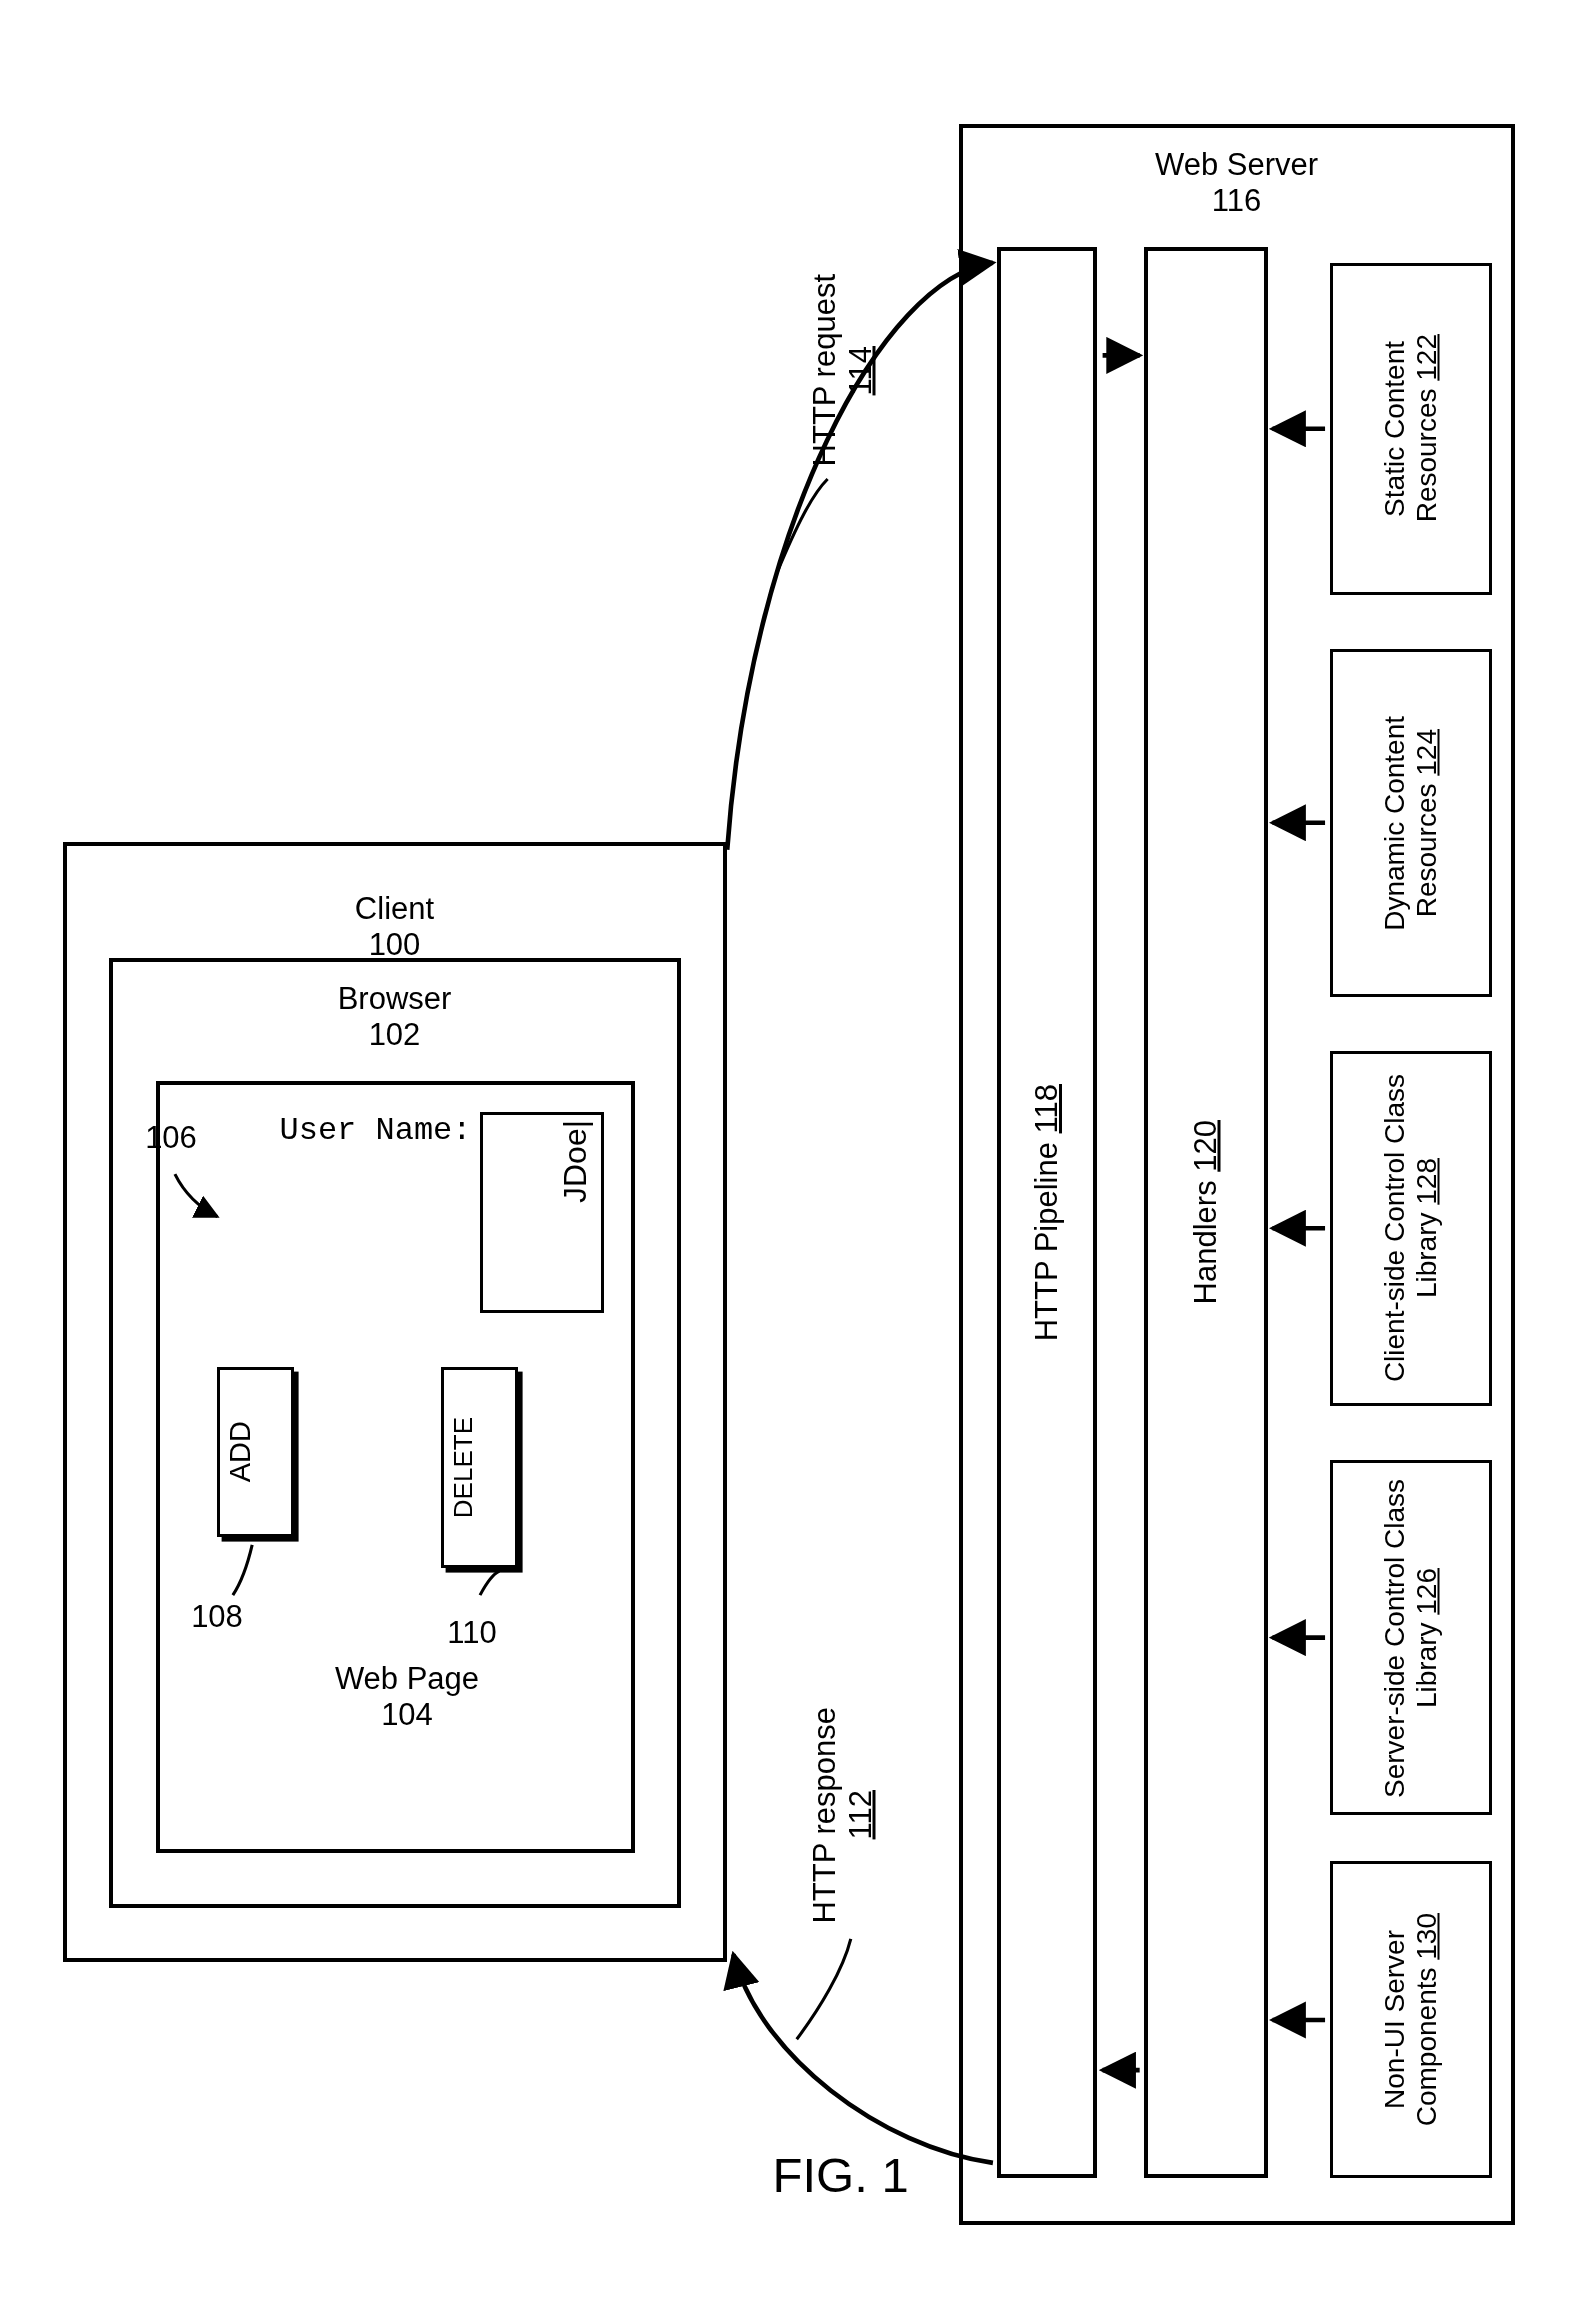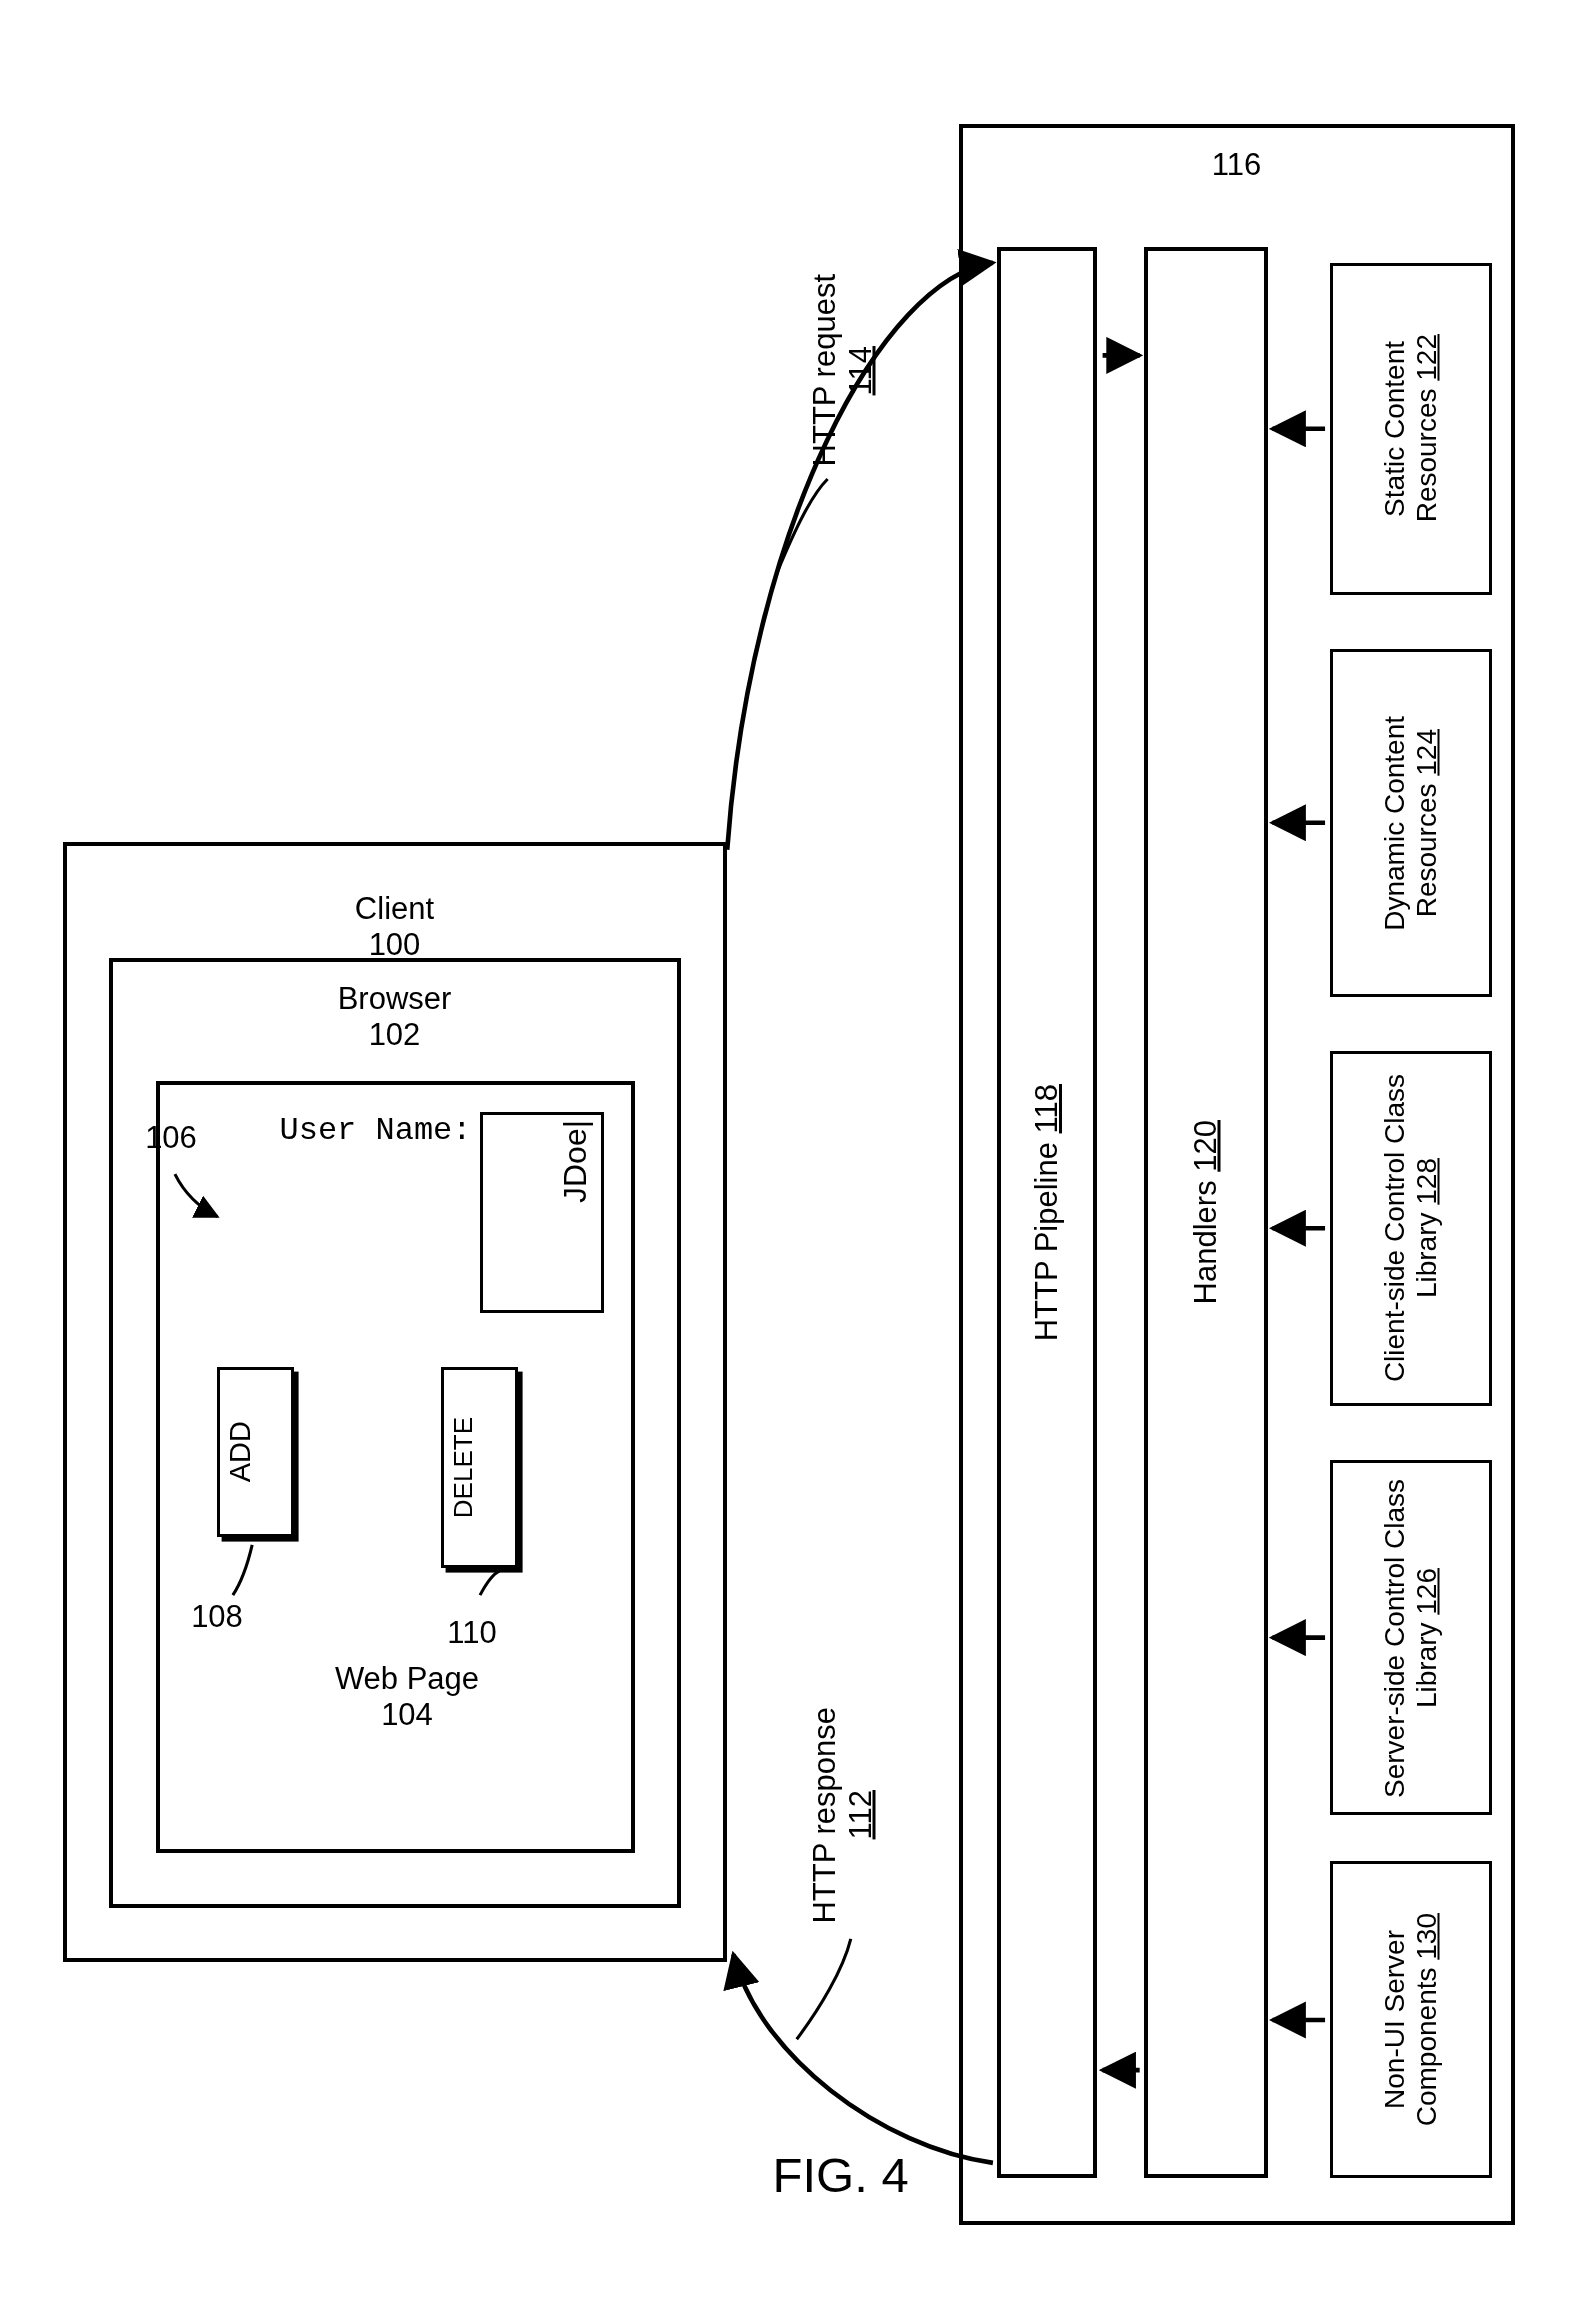--- a/index.html
+++ b/index.html
@@ -132,20 +132,21 @@
     </div>
   <div class="label ref110">
       <span class="num">110</span>
     </div>
   <div class="label ref106">
       <span class="num">106</span>
     </div>
 
   <div class="box server-box"></div>
   <div class="label ctr server-title">
+    <span class="name">Web Server</span>
     <span class="num">116</span>
   </div>
 
   <div class="box pipeline-box"></div>
   <div class="label pipeline-title vlabel">
     <span><span class="name">HTTP Pipeline</span> <span class="num">118</span></span>
   </div>
 
   <div class="box handlers-box"></div>
   <div class="label handlers-title vlabel">
@@ -178,21 +179,21 @@
   </div>
 
   <div class="label req-label vlabel">
     <span><span class="name">HTTP request</span> <span class="num">114</span></span>
   </div>
   <div class="label resp-label vlabel">
     <span><span class="name">HTTP response</span> <span class="num">112</span></span>
   </div>
 
   <div class="fig-label">
-    <span>FIG. 4</span>
+    <span>FIG. 1</span>
   </div>
 
   <svg class="overlay" viewBox="0 0 1960 2900">
     <defs>
       <marker id="arrow" viewBox="0 0 10 10" refX="9" refY="5" markerWidth="8" markerHeight="8" orient="auto-start-reverse">
         <path d="M 0 0 L 10 5 L 0 10 z" fill="#000"></path>
       </marker>
     </defs>
 
     <path d="M 900 1060 C 930 640, 1100 320, 1244 300" stroke="#000" stroke-width="6" fill="none" marker-end="url(#arrow)"></path>

